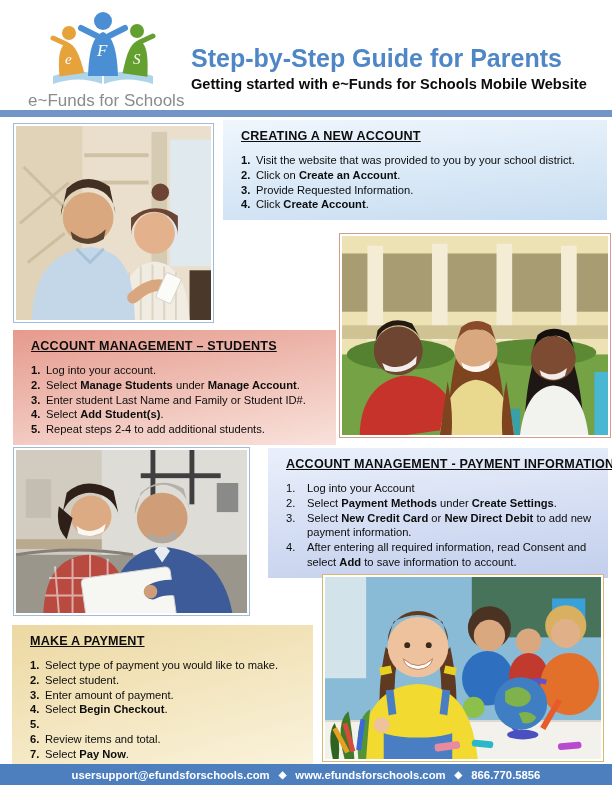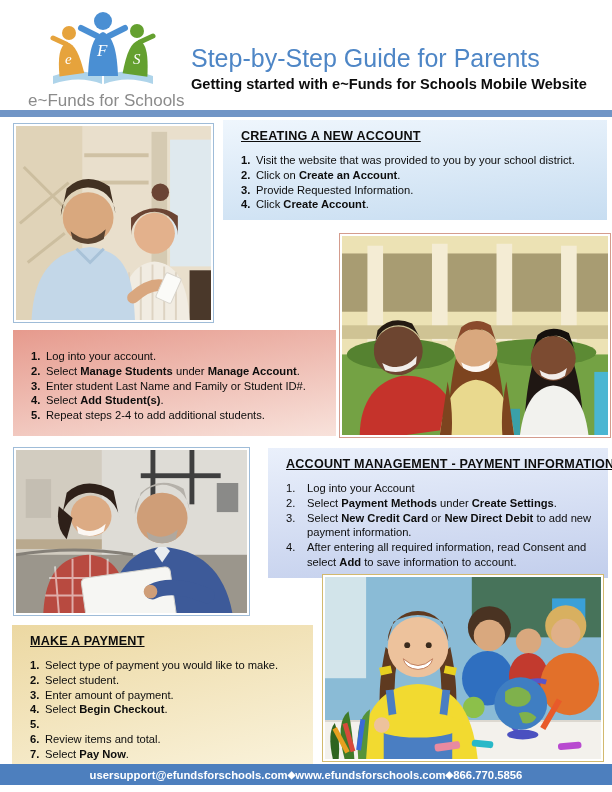--- a/index.html
+++ b/index.html
@@ -3,21 +3,21 @@
 <meta charset="utf-8">
 <style>
   html,body{margin:0;padding:0;background:#888;}
   .page{position:relative;width:612px;height:792px;margin:0 auto;background:#ffffff;
         font-family:"Liberation Sans",sans-serif;overflow:hidden;}
 
   
   .logo-wrap{position:absolute;left:28px;top:12px;width:150px;height:96px;text-align:center;}
   .logo-svg{display:block;margin:0 auto;}
   .logo-caption{font-size:17px;color:#8b8b8b;margin-top:1px;white-space:nowrap;}
-  .title{position:absolute;left:191px;top:44px;font-size:25px;font-weight:normal;color:#4e86c6;white-space:nowrap;}
+  .title{position:absolute;left:191px;top:44px;font-size:25px;font-weight:bold;color:#4e86c6;white-space:nowrap;}
   .subtitle{position:absolute;left:191px;top:76px;font-size:14.6px;font-weight:bold;color:#0c0c0c;white-space:nowrap;}
   .divider{position:absolute;left:0;top:110px;width:612px;height:7px;background:#7095c6;}
 
   
   .photo{position:absolute;background:#fff;box-sizing:border-box;padding:2px;}
   .photo svg{display:block;width:100%;height:100%;}
   .photo1{left:13px;top:123px;width:201px;height:200px;border:1px solid #9fbcd8;}
   .photo2{left:339px;top:233px;width:272px;height:205px;border:1px solid #d49c8d;}
   .photo3{left:13px;top:447px;width:237px;height:169px;border:1px solid #9fbcd8;}
   .photo4{left:322px;top:574px;width:282px;height:188px;border:1px solid #d2b96e;}
@@ -35,21 +35,21 @@
         background:linear-gradient(175deg,#eff6fd 0%,#c7ddf1 100%);}
   .box2{left:13px;top:330px;width:323px;min-height:106px;
         background:linear-gradient(170deg,#e69a8d 0%,#f8e2db 100%);}
   .box3{left:268px;top:448px;width:340px;min-height:118px;
         background:linear-gradient(175deg,#eaf0fb 0%,#c2ceec 100%);}
   .box4{left:12px;top:625px;width:301px;min-height:131px;
         background:linear-gradient(165deg,#ecd8a2 0%,#faf3dc 100%);}
 
   
   .footer{position:absolute;left:0;top:764px;width:612px;height:21px;background:#4d7fbe;
-          color:#ffffff;font-size:11.3px;font-weight:bold;display:flex;align-items:center;justify-content:center;}
+          color:#ffffff;font-size:11.3px;font-weight:bold;display:flex;align-items:center;justify-content:center;gap:9px;}
   .footer .sep{font-size:10px;}
 </style>
 </head>
 <body>
 
 <div class="page">
 
   <div class="logo-wrap">
     <svg class="logo-svg" width="128" height="78" viewBox="0 0 128 78">
 
@@ -166,20 +166,21 @@
       <path d="M186,205 C188,140 200,104 216,102 C232,104 244,140 248,205 Z" fill="#1f1713"></path>
       <circle cx="216" cy="126" r="23" fill="#7c4b31"></circle>
       <path d="M194,120 A23 23 0 0 1 238,118 L232,100 Q214,90 200,102 Z" fill="#15100d"></path>
       <path d="M202,138 Q216,148 230,136 L228,144 Q216,152 204,144 Z" fill="#fff" opacity="0.9"></path>
       <path d="M182,205 C186,172 198,156 216,154 C236,156 248,172 252,205 Z" fill="#f2f2ee"></path>
       <rect x="258" y="140" width="14" height="65" fill="#49b6d2"></rect>
     </svg>
   </div>
 
   <div class="box box2">
+    <div class="bh">ACCOUNT MANAGEMENT – STUDENTS</div>
     <div class="list">
         <div class="li">
           <span class="num b">1.</span>
           <span class="txt"><span>Log into your account.</span></span>
         </div>
         <div class="li">
           <span class="num b">2.</span>
           <span class="txt"><span>Select </span><b>Manage Students</b><span> under </span><b>Manage Account</b><span>.</span></span>
         </div>
         <div class="li">

